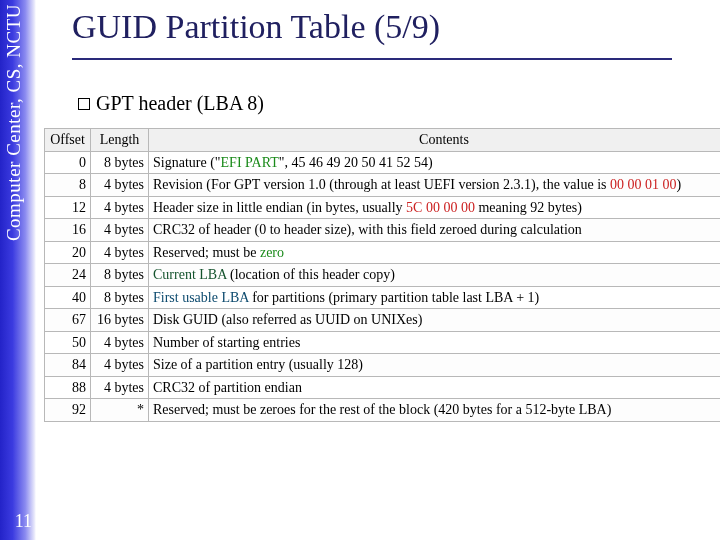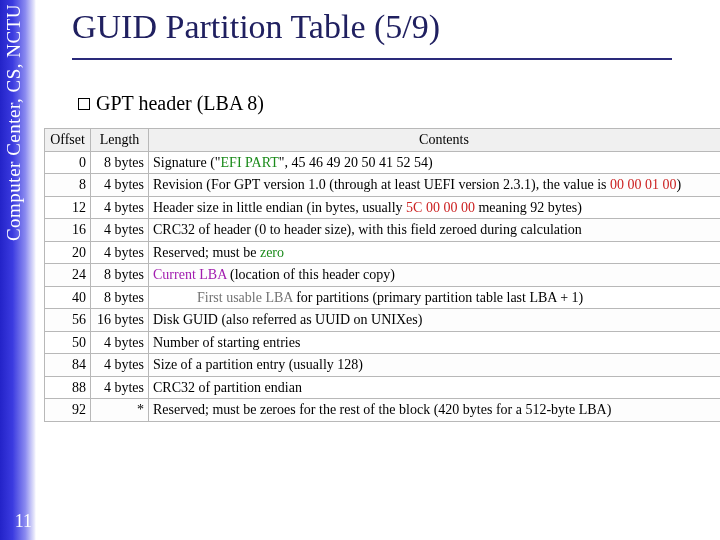--- a/index.html
+++ b/index.html
@@ -89,22 +89,22 @@
     word-wrap: break-word;
   }
   table.gpt col.c-off { width: 46px; }
   table.gpt col.c-len { width: 58px; }
   table.gpt col.c-con { }
   table.gpt td.num, table.gpt td.len { text-align: right; font-variant-numeric: tabular-nums; }
   table.gpt th { background: #f0f0f0; font-weight: normal; text-align: center; }
   table.gpt tr:nth-child(even) td { background: #fdfdfd; }
   .hi-green  { color: #1a8a1a; }
   .hi-red    { color: #cc2222; }
-  .hi-blue   { color: #a21caf; }
-  .hi-purple { color: #737373; margin-left: 44px; }
+  .hi-blue   { color: #14532d; }
+  .hi-purple { color: #0c4a6e; }
   .page-num {
     position: absolute;
     left: 6px;
     bottom: 8px;
     width: 26px;
     text-align: right;
     font-size: 18px;
     color: #ffffff;
     z-index: 3;
   }
@@ -171,21 +171,21 @@
             <td class="num">24</td>
             <td class="len">8 bytes</td>
             <td><span></span><span class="hi-blue">Current LBA</span><span> (location of this header copy)</span></td>
           </tr>
           <tr>
             <td class="num">40</td>
             <td class="len">8 bytes</td>
             <td><span></span><span class="hi-purple">First usable LBA</span><span> for partitions (primary partition table last LBA + 1)</span></td>
           </tr>
           <tr>
-            <td class="num">56</td>
+            <td class="num">67</td>
             <td class="len">16 bytes</td>
             <td><span>Disk GUID (also referred as UUID on UNIXes)</span><span></span></td>
           </tr>
           <tr>
             <td class="num">50</td>
             <td class="len">4 bytes</td>
             <td><span>Number of starting entries</span><span></span></td>
           </tr>
           <tr>
             <td class="num">84</td>

